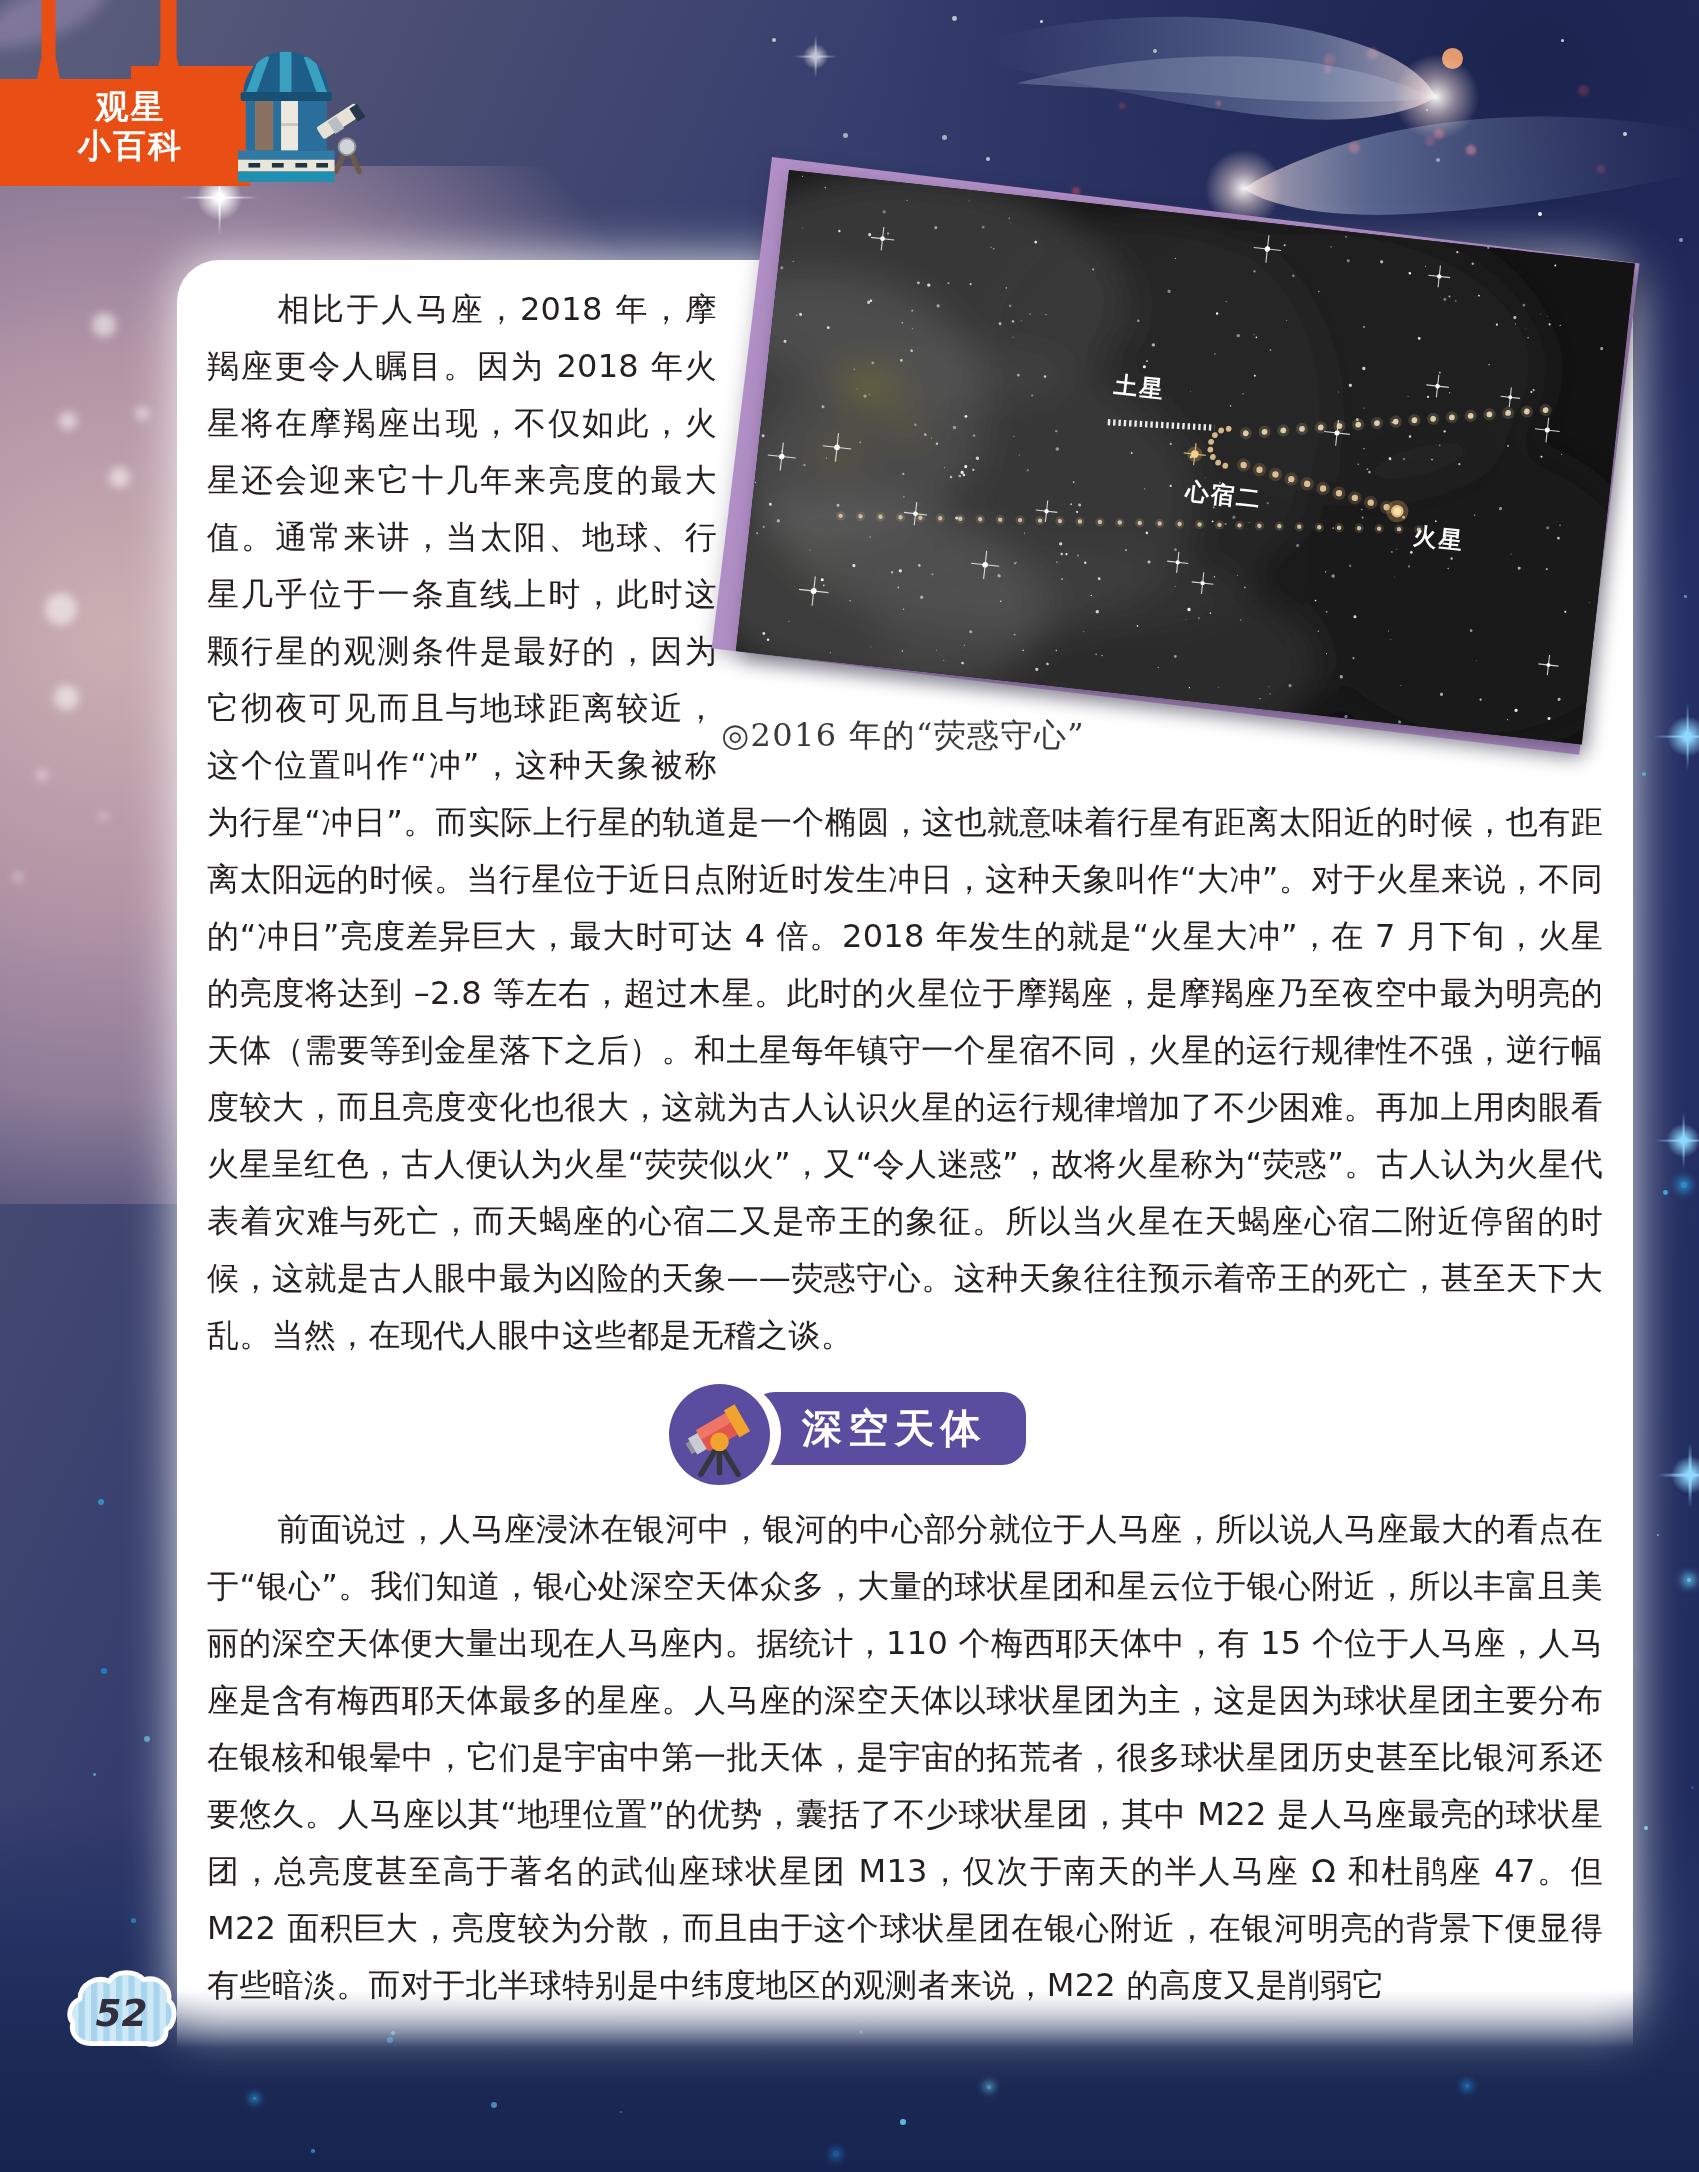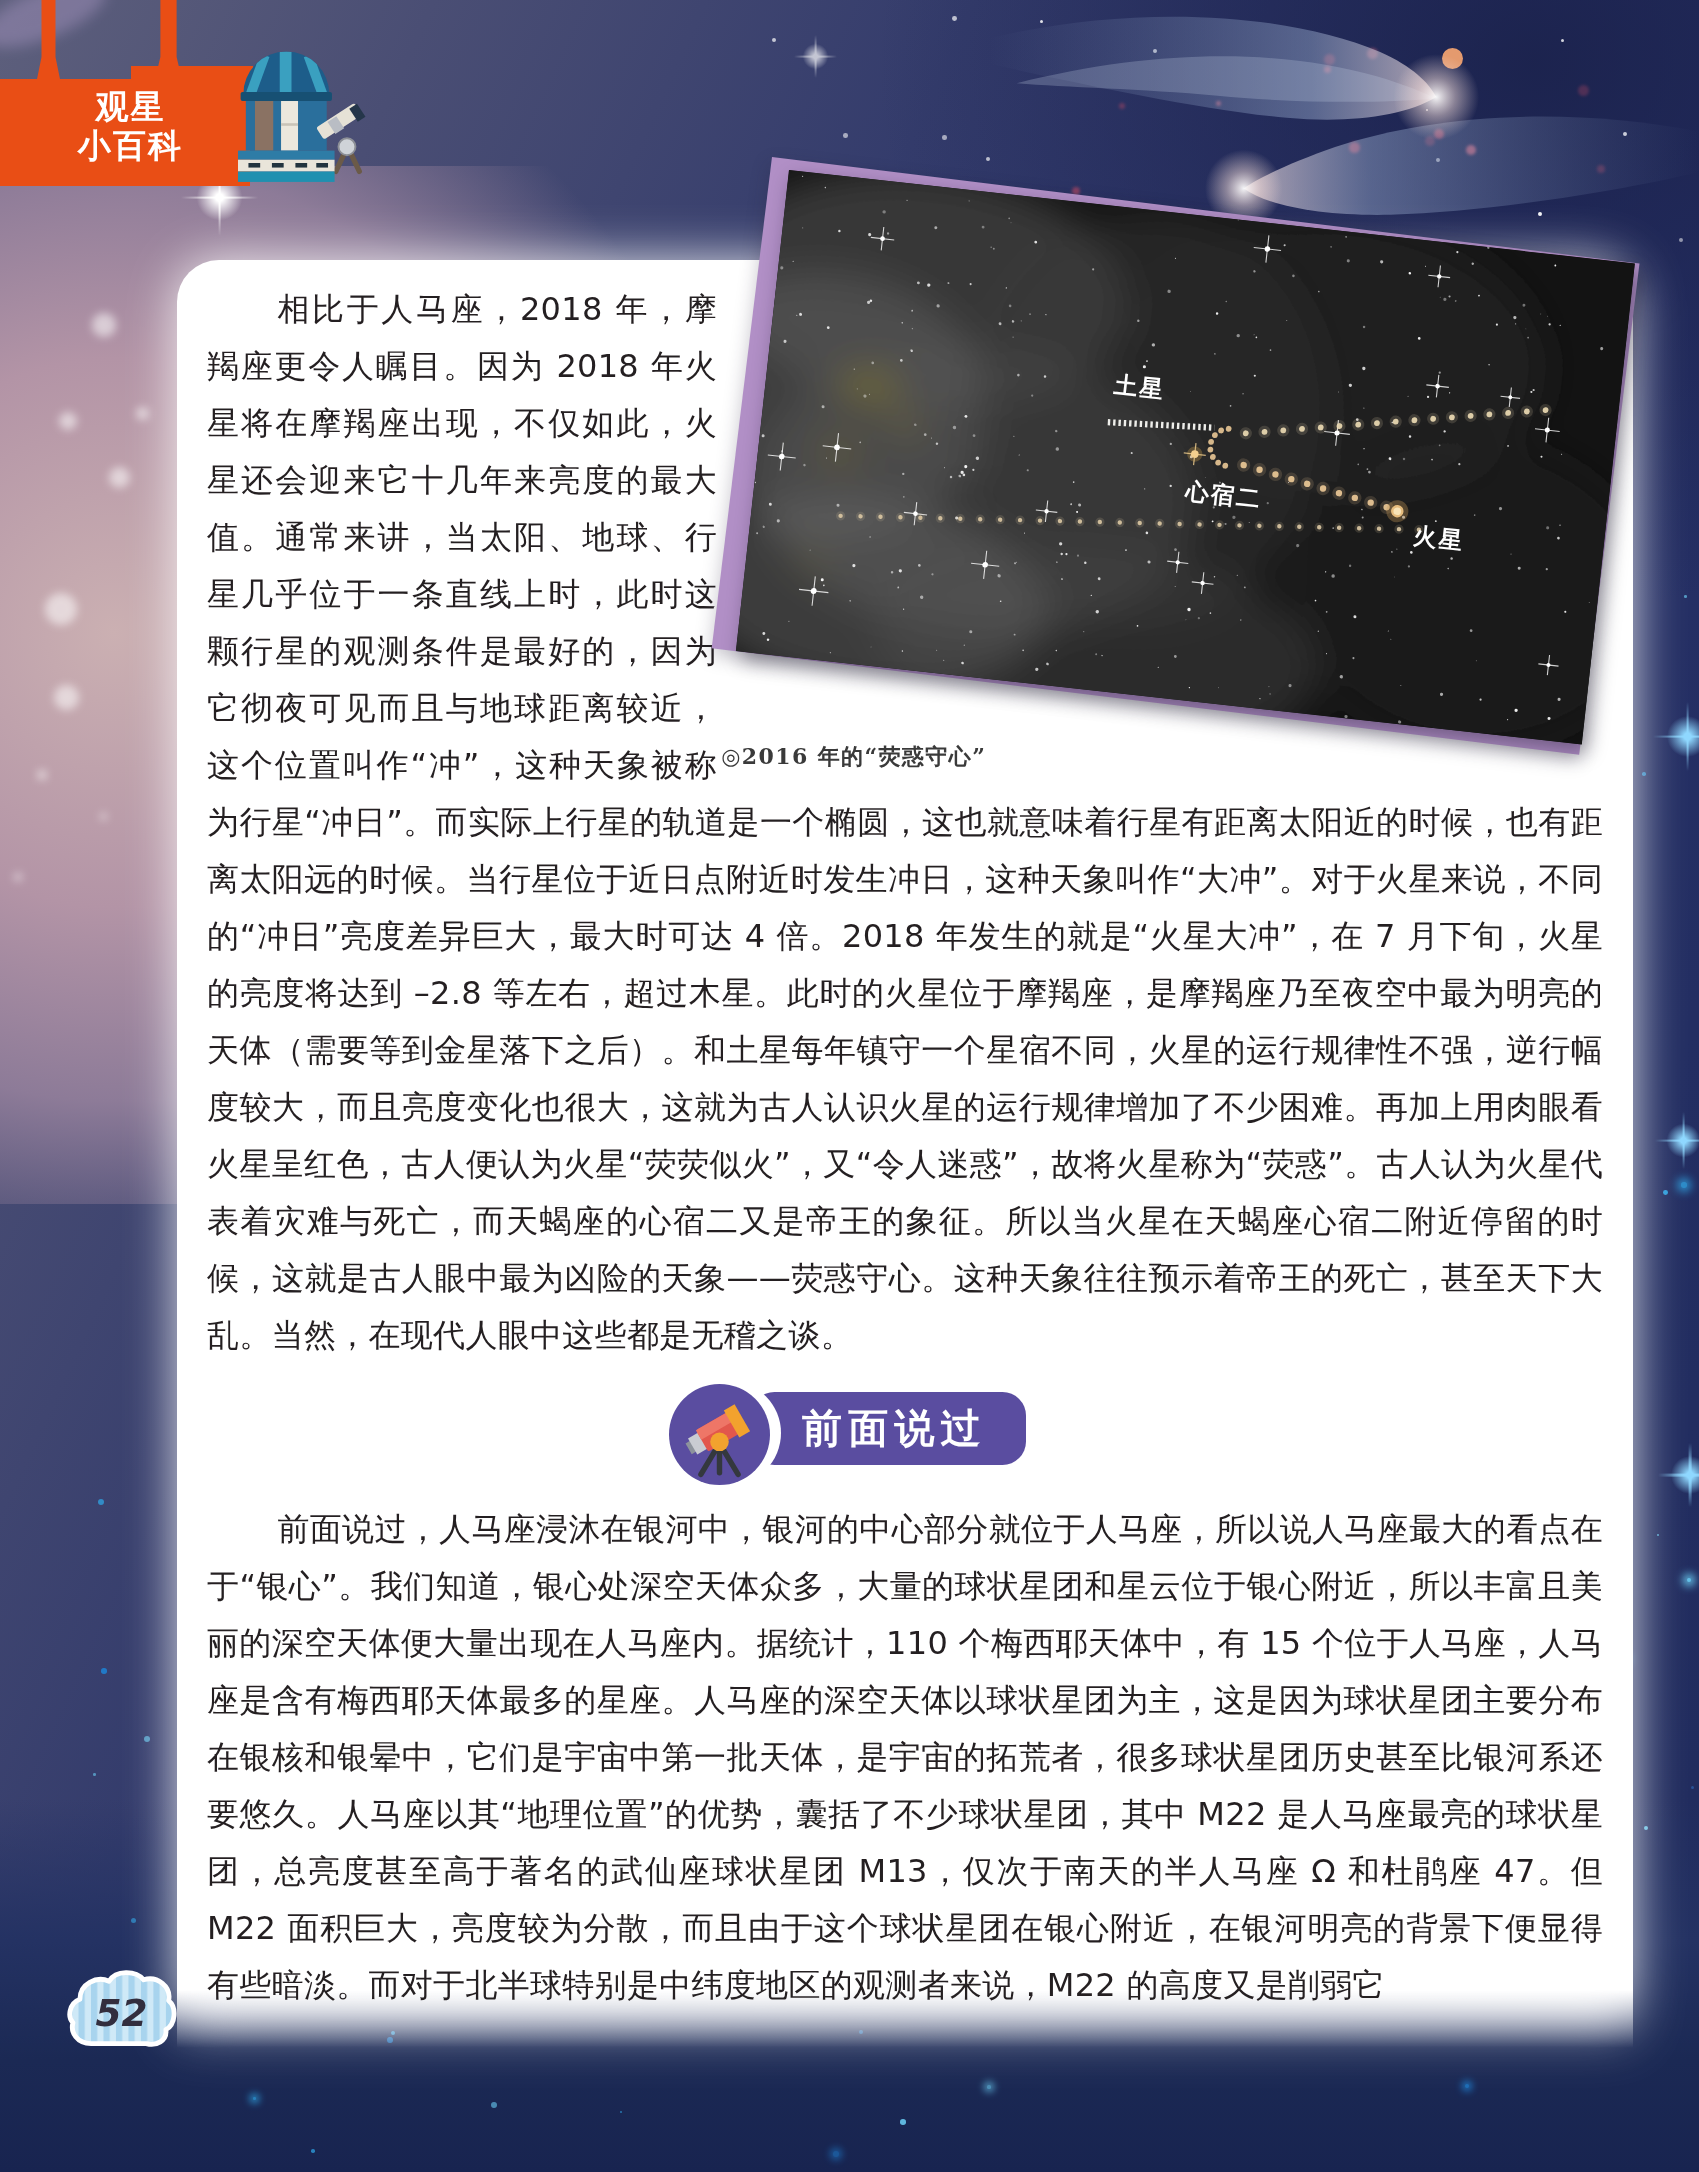--- a/index.html
+++ b/index.html
@@ -38,22 +38,22 @@
        font-weight:800;font-size:33px;line-height:39px;letter-spacing:2.1px;z-index:7;}
   .observatory{position:absolute;left:238px;top:37px;z-index:7;}
   
   .card{position:absolute;left:177px;top:260px;width:1456px;height:1788px;box-sizing:border-box;
        padding:21px 30px;border-radius:42px 42px 0 0;z-index:3;
        background:linear-gradient(to bottom,#ffffff 0px,#ffffff 1730px,rgba(255,255,255,0) 1788px);
        filter:drop-shadow(0 0 25px rgba(255,255,255,.85));}
   .para{margin:0;font-size:32px;line-height:57px;color:#241f21;text-align:justify;text-indent:2.2em;
        letter-spacing:0.3px;}
   .photo-float{float:right;width:886px;height:509px;position:relative;}
-  .photo-caption{position:absolute;left:4.2px;bottom:18px;font-family:"DejaVu Serif","Liberation Serif",serif;
-       font-size:22px;color:#3a3a3a;letter-spacing:1.4px;font-weight:bold;}
+  .photo-caption{position:absolute;left:4.2px;bottom:32px;font-family:"DejaVu Serif","Liberation Serif",serif;
+       font-size:32px;color:#3a3a3a;letter-spacing:1.4px;}
   .badge-row{position:relative;height:109px;margin:12.5px 0 15px 462px;}
   .badge-disc-outer{position:absolute;left:8.3px;top:4.2px;width:104px;height:104px;border-radius:50%;background:#fff;z-index:2;}
   .badge-disc{position:absolute;left:0;top:7px;width:101px;height:101px;border-radius:50%;background:#5a4da0;z-index:3;}
   .badge-pill{position:absolute;left:82px;top:15px;height:73px;line-height:73px;padding:0 39px 0 51px;
        border-radius:23.5px;background:#5a4da0;color:#fff;font-size:40px;font-weight:800;letter-spacing:6.2px;z-index:1;}
   .badge-scope{position:absolute;left:4.2px;top:9.7px;z-index:4;}
   
   .photo-wrap{position:absolute;left:706px;top:156px;width:996px;height:643px;z-index:4;pointer-events:none;}
   .mat{position:absolute;left:66px;top:1.4px;width:874px;height:495px;background:#b18fc6;
        transform:rotate(7deg);transform-origin:0 0;box-shadow:0 7px 18px rgba(40,30,60,.25);}
@@ -240,21 +240,21 @@
 
 <div class="card">
   <div>
     <div class="photo-float">
       <div class="photo-caption">◎2016 年的“荧惑守心”</div>
     </div>
     <p class="para">相比于人马座，2018 年，摩羯座更令人瞩目。因为 2018 年火星将在摩羯座出现，不仅如此，火星还会迎来它十几年来亮度的最大值。通常来讲，当太阳、地球、行星几乎位于一条直线上时，此时这颗行星的观测条件是最好的，因为它彻夜可见而且与地球距离较近，这个位置叫作“冲”，这种天象被称为行星“冲日”。而实际上行星的轨道是一个椭圆，这也就意味着行星有距离太阳近的时候，也有距离太阳远的时候。当行星位于近日点附近时发生冲日，这种天象叫作“大冲”。对于火星来说，不同的“冲日”亮度差异巨大，最大时可达 4 倍。2018 年发生的就是“火星大冲”，在 7 月下旬，火星的亮度将达到 –2.8 等左右，超过木星。此时的火星位于摩羯座，是摩羯座乃至夜空中最为明亮的天体（需要等到金星落下之后）。和土星每年镇守一个星宿不同，火星的运行规律性不强，逆行幅度较大，而且亮度变化也很大，这就为古人认识火星的运行规律增加了不少困难。再加上用肉眼看火星呈红色，古人便认为火星“荧荧似火”，又“令人迷惑”，故将火星称为“荧惑”。古人认为火星代表着灾难与死亡，而天蝎座的心宿二又是帝王的象征。所以当火星在天蝎座心宿二附近停留的时候，这就是古人眼中最为凶险的天象——荧惑守心。这种天象往往预示着帝王的死亡，甚至天下大乱。当然，在现代人眼中这些都是无稽之谈。</p>
   </div>
 
   <div class="badge-row">
-    <div class="badge-pill">前面说过</div>
+    <div class="badge-pill">深空天体</div>
     <div class="badge-disc-outer"></div>
     <div class="badge-disc"></div>
     <svg class="badge-scope" viewBox="0 0 120 120" width="93" height="93">
       <path d="M60 74 L36 114 M60 74 L84 114 M60 74 L60 112" stroke="#34383e" stroke-width="7" stroke-linecap="round"></path>
       <g transform="rotate(-30 60 58)">
         <rect x="14" y="50" width="8" height="16" fill="#8d939c"></rect>
         <rect x="20" y="46" width="16" height="24" fill="#c9ccd2"></rect>
         <rect x="34" y="42" width="46" height="32" rx="3" fill="#e2574c"></rect>
         <rect x="34" y="42" width="46" height="14" fill="#ef7a6a" opacity=".9"></rect>
         <rect x="78" y="38" width="16" height="40" fill="#f2a22e"></rect>

